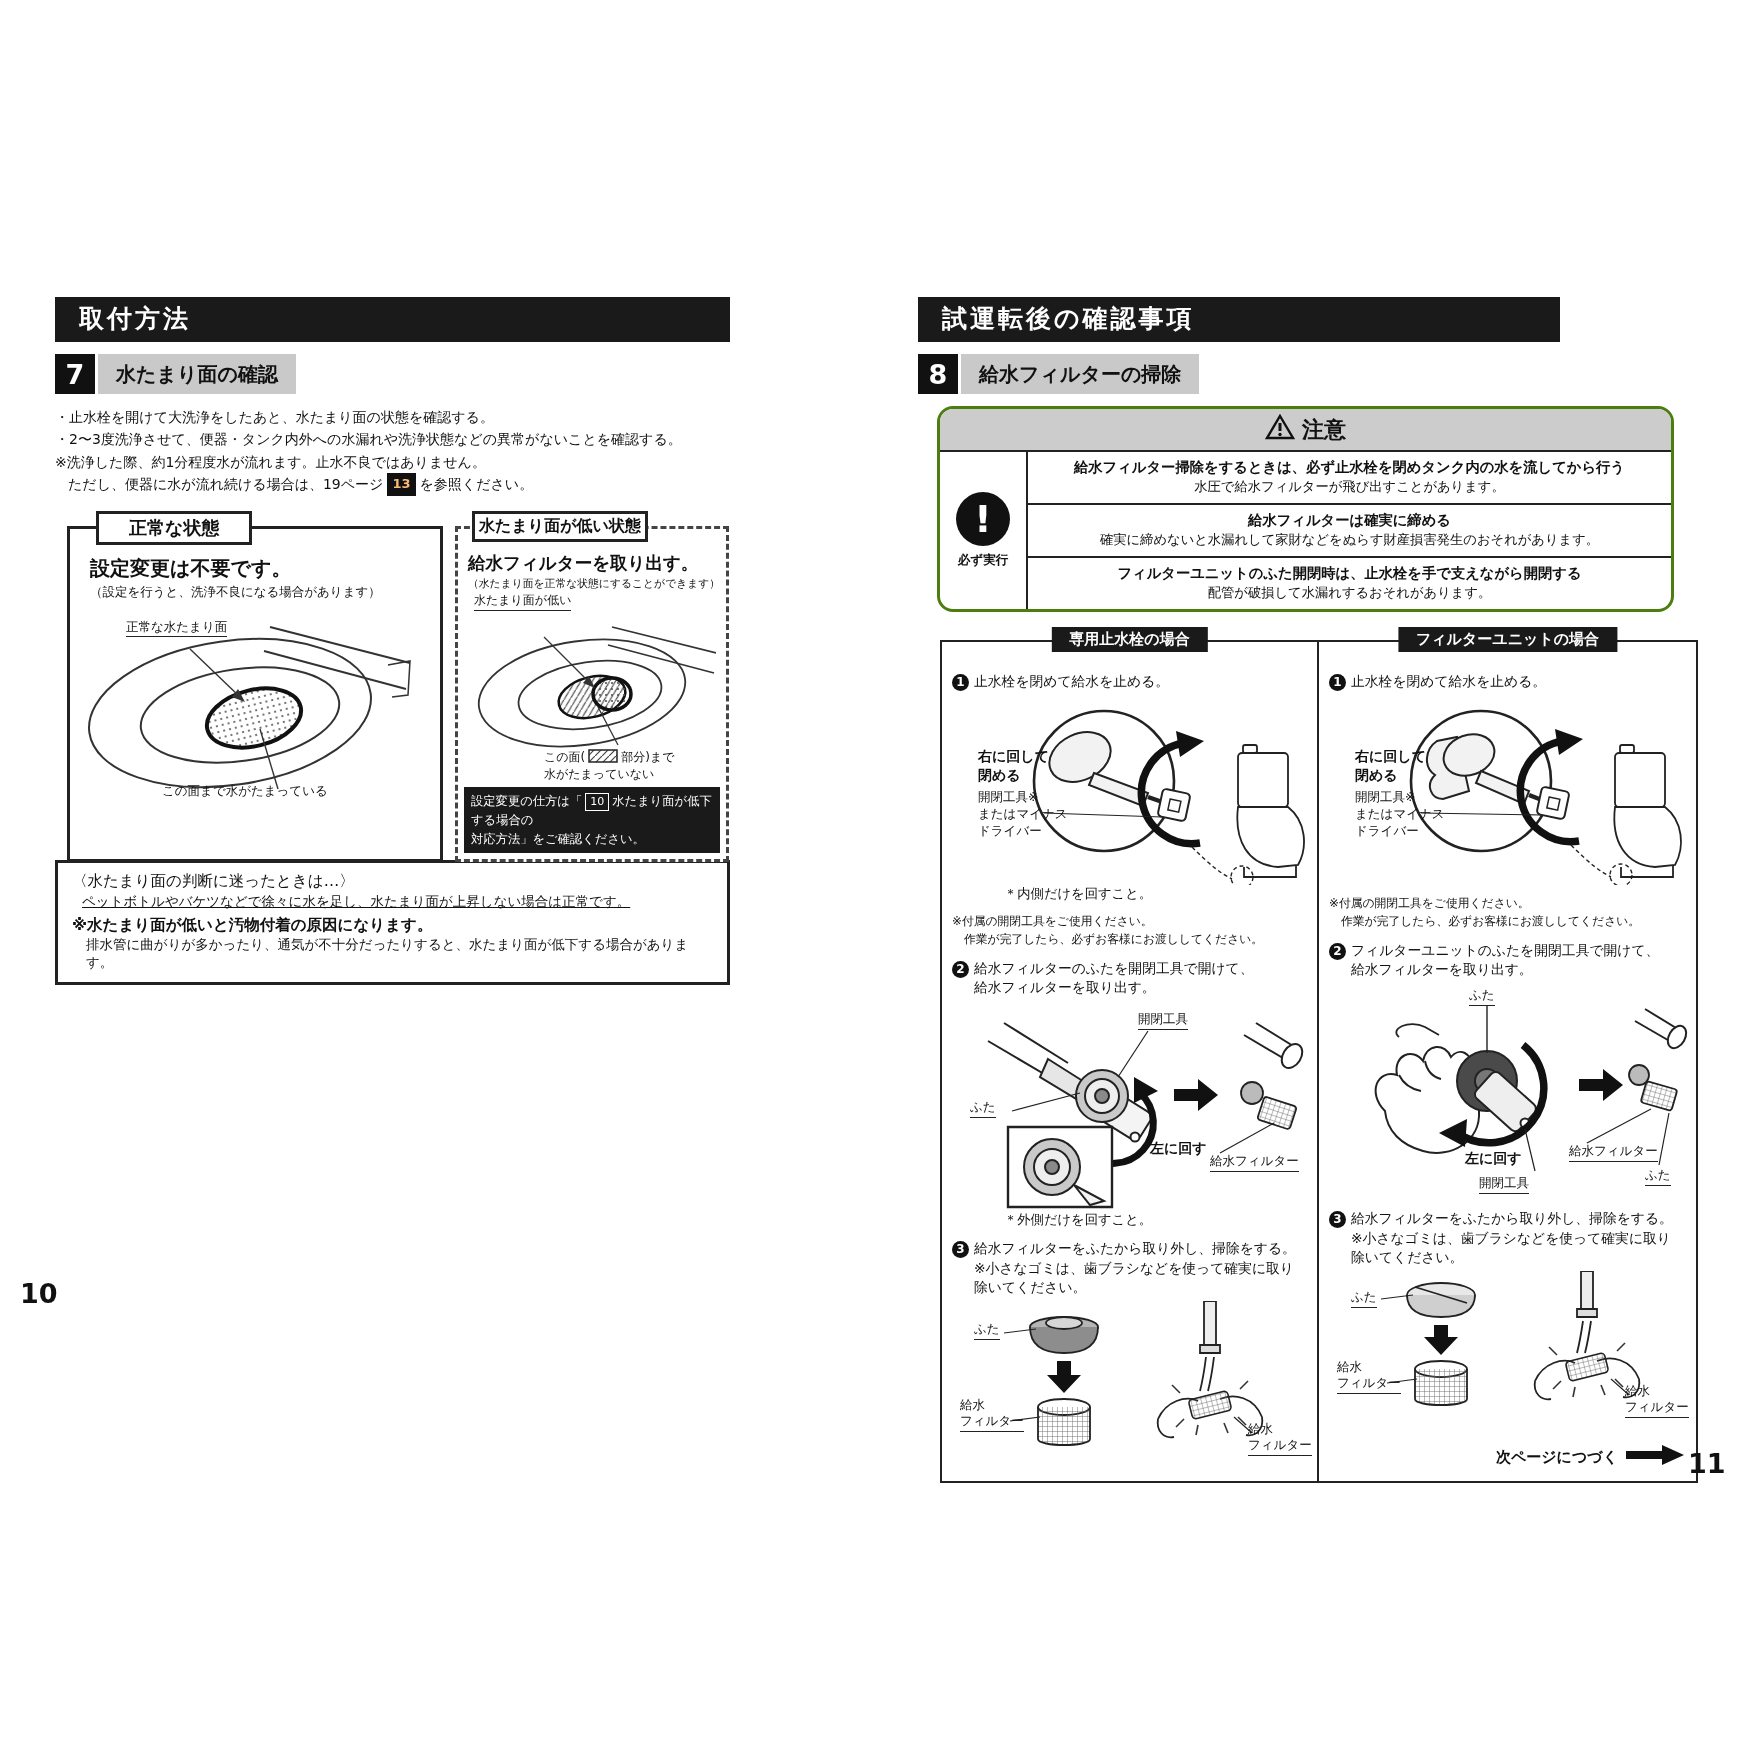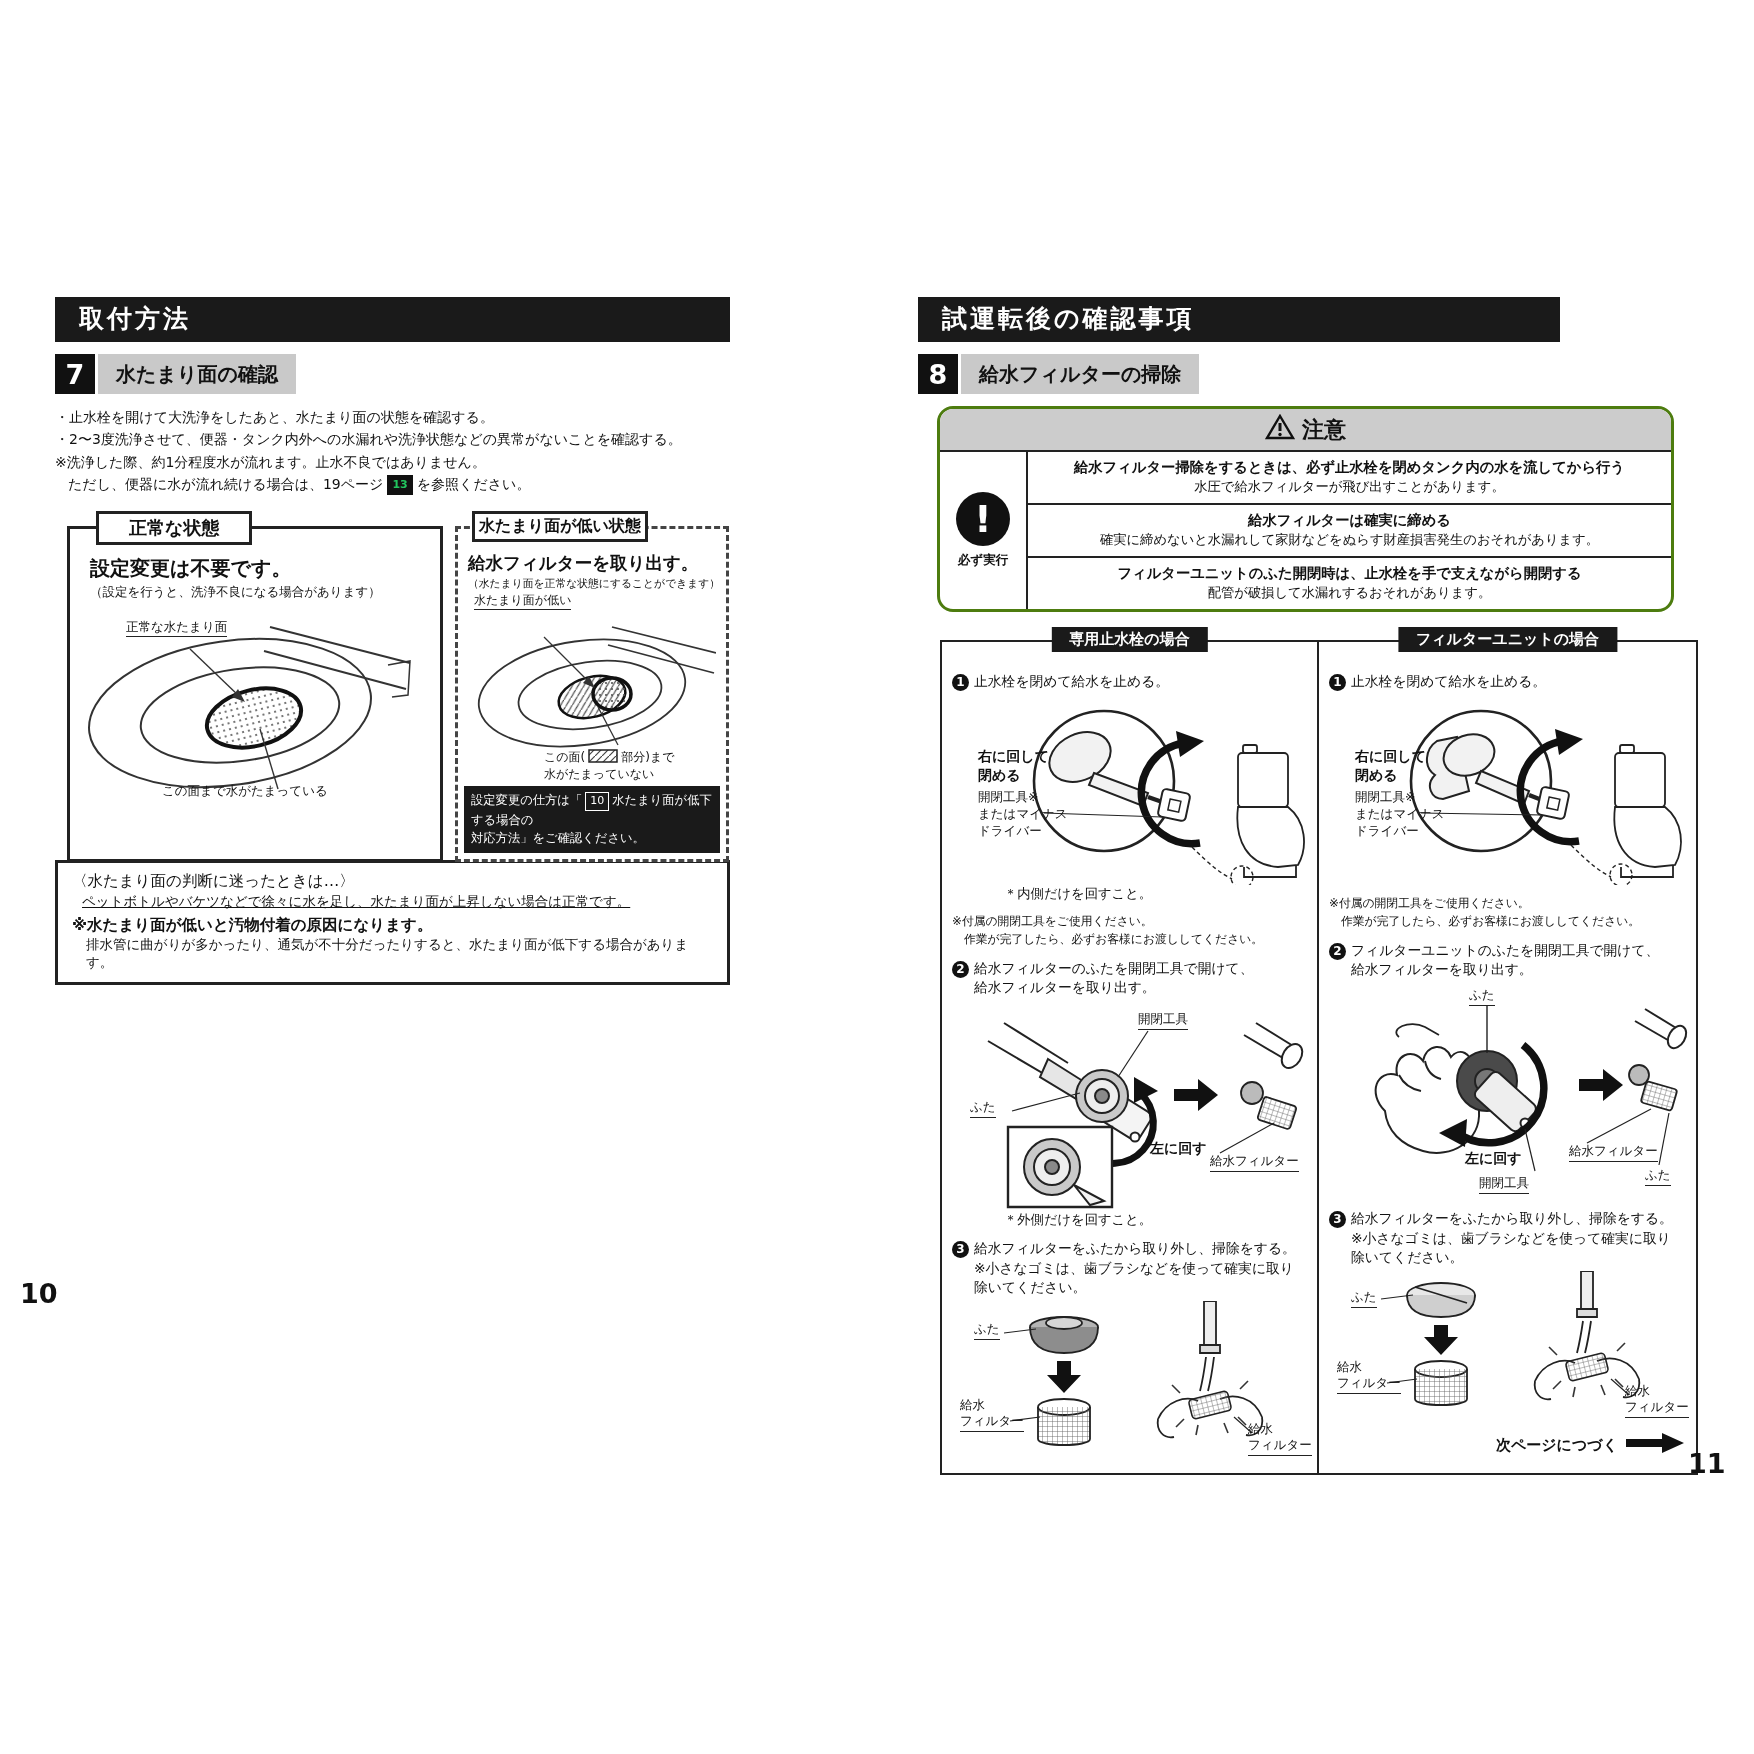--- a/index.html
+++ b/index.html
@@ -7,21 +7,21 @@
           font-family:"DejaVu Sans","Liberation Sans",sans-serif;color:#111;}
 
   
   .header-bar{background:#1a1a1a;color:#fff;font-weight:bold;font-size:25px;
               padding:5px 0 7px 24px;letter-spacing:3px;}
   .section-row{display:flex;align-items:stretch;margin-top:12px;}
   .section-num{width:40px;min-height:40px;background:#111;color:#fff;font-size:27px;font-weight:bold;
                display:flex;align-items:center;justify-content:center;}
   .section-label{background:#c9c9c9;font-weight:bold;font-size:20px;display:flex;align-items:center;
                  padding:0 18px;margin-left:3px;}
-  .badge-black{display:inline-block;background:#111;color:#22c55e;font-weight:bold;font-size:11px;
+  .badge-black{display:inline-block;background:#111;color:#fdba74;font-weight:bold;font-size:13px;
                padding:1px 5px;margin:0 4px;vertical-align:1px;}
   .pageno{position:absolute;font-weight:bold;font-size:27px;}
 
   
   .left-page{position:absolute;left:55px;top:297px;width:675px;}
   .intro{margin-top:12px;font-size:14px;line-height:1.6;}
   .intro .ind{padding-left:13px;}
   .boxes-row{position:relative;margin-top:30px;height:334px;}
   .box-normal{position:absolute;left:12px;top:0;width:370px;height:330px;border:3px solid #222;background:#fff;}
   .box-low{position:absolute;left:400px;top:0;width:268px;height:330px;border:3px dashed #444;background:#fff;}
@@ -72,21 +72,21 @@
               color:#fff;font-weight:bold;font-size:15px;padding:3px 18px;white-space:nowrap;}
   .step{display:flex;gap:5px;font-size:13.8px;line-height:1.4;margin-top:10px;}
   .stepnum{flex:none;width:17px;height:17px;border-radius:50%;background:#111;color:#fff;font-size:12px;
            font-weight:bold;display:flex;align-items:center;justify-content:center;margin-top:2px;}
   .illus{position:relative;margin-top:4px;}
   .illus svg{display:block;}
   .note-center{font-size:13.3px;margin:0 0 0 52px;}
   .note-small{font-size:11.8px;line-height:1.5;margin-top:10px;}
   .note-small .ind{padding-left:12px;}
   .continue-row{display:flex;justify-content:flex-end;align-items:center;gap:8px;font-weight:bold;
-                font-size:15px;margin-top:12px;padding-right:4px;}
+                font-size:15px;margin-top:24px;padding-right:4px;}
   line,path,ellipse,circle,rect,polyline{vector-effect:non-scaling-stroke;}
 </style>
 </head>
 <body>
 
 <div class="canvas">
 
   <div class="left-page">
 
     <div class="header-bar">取付方法</div>

